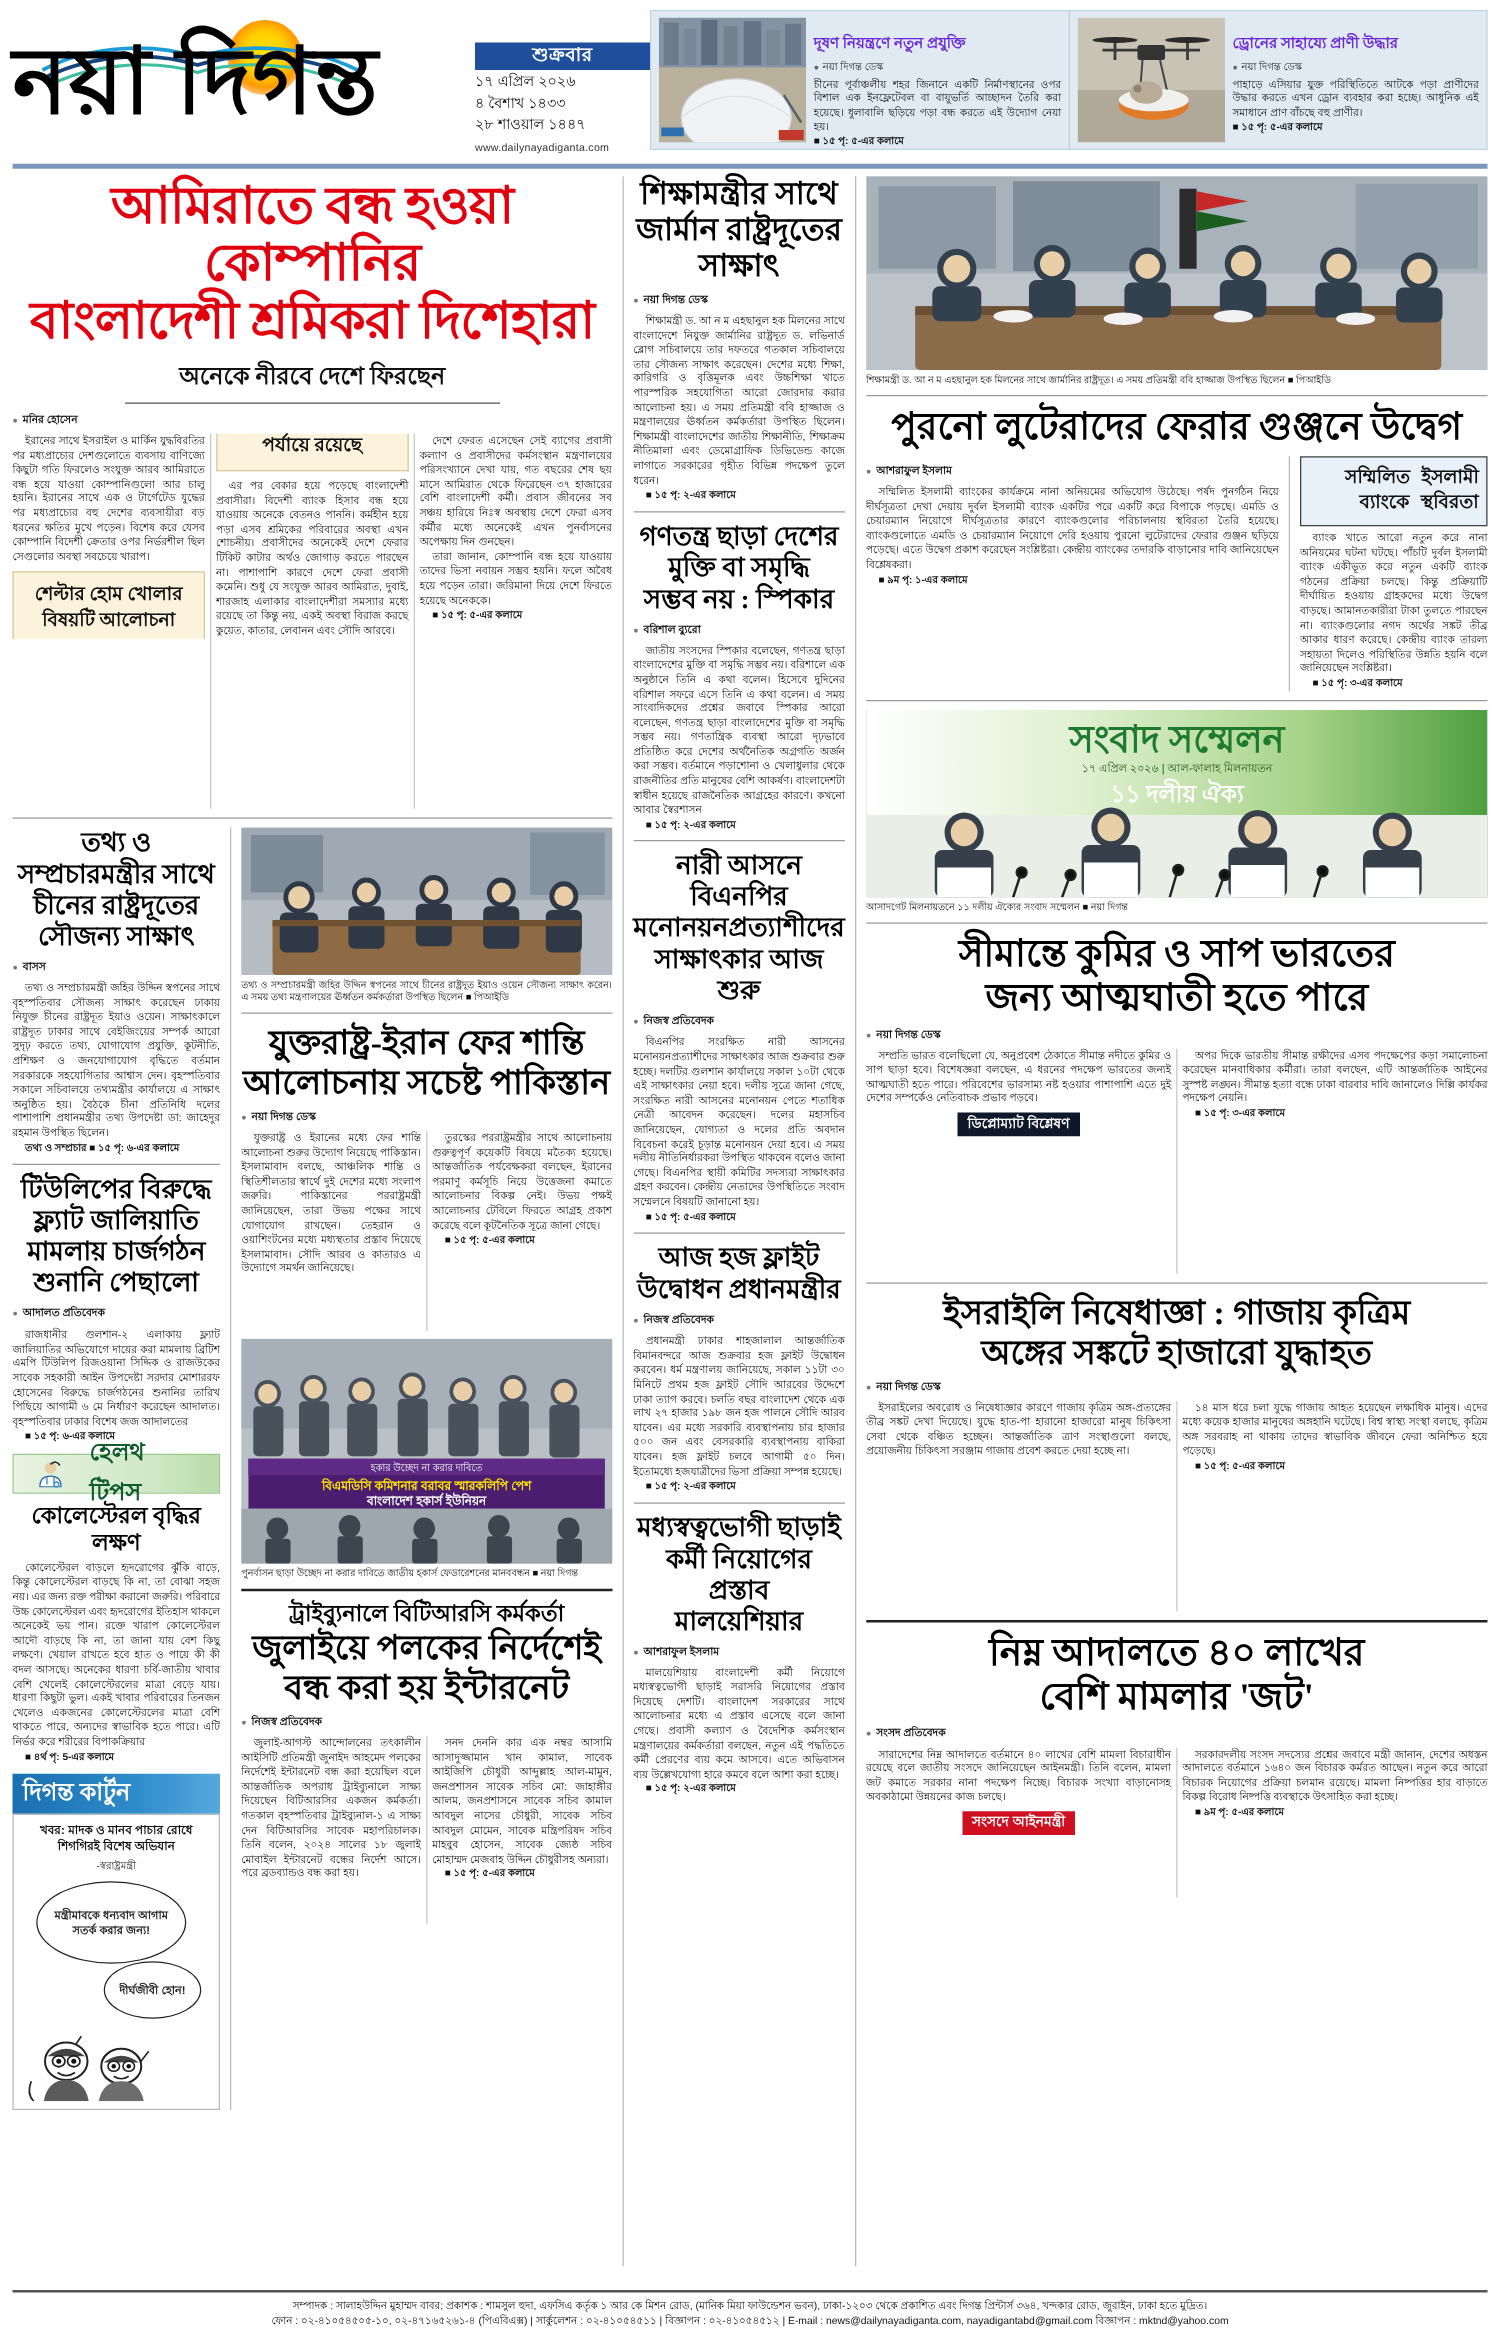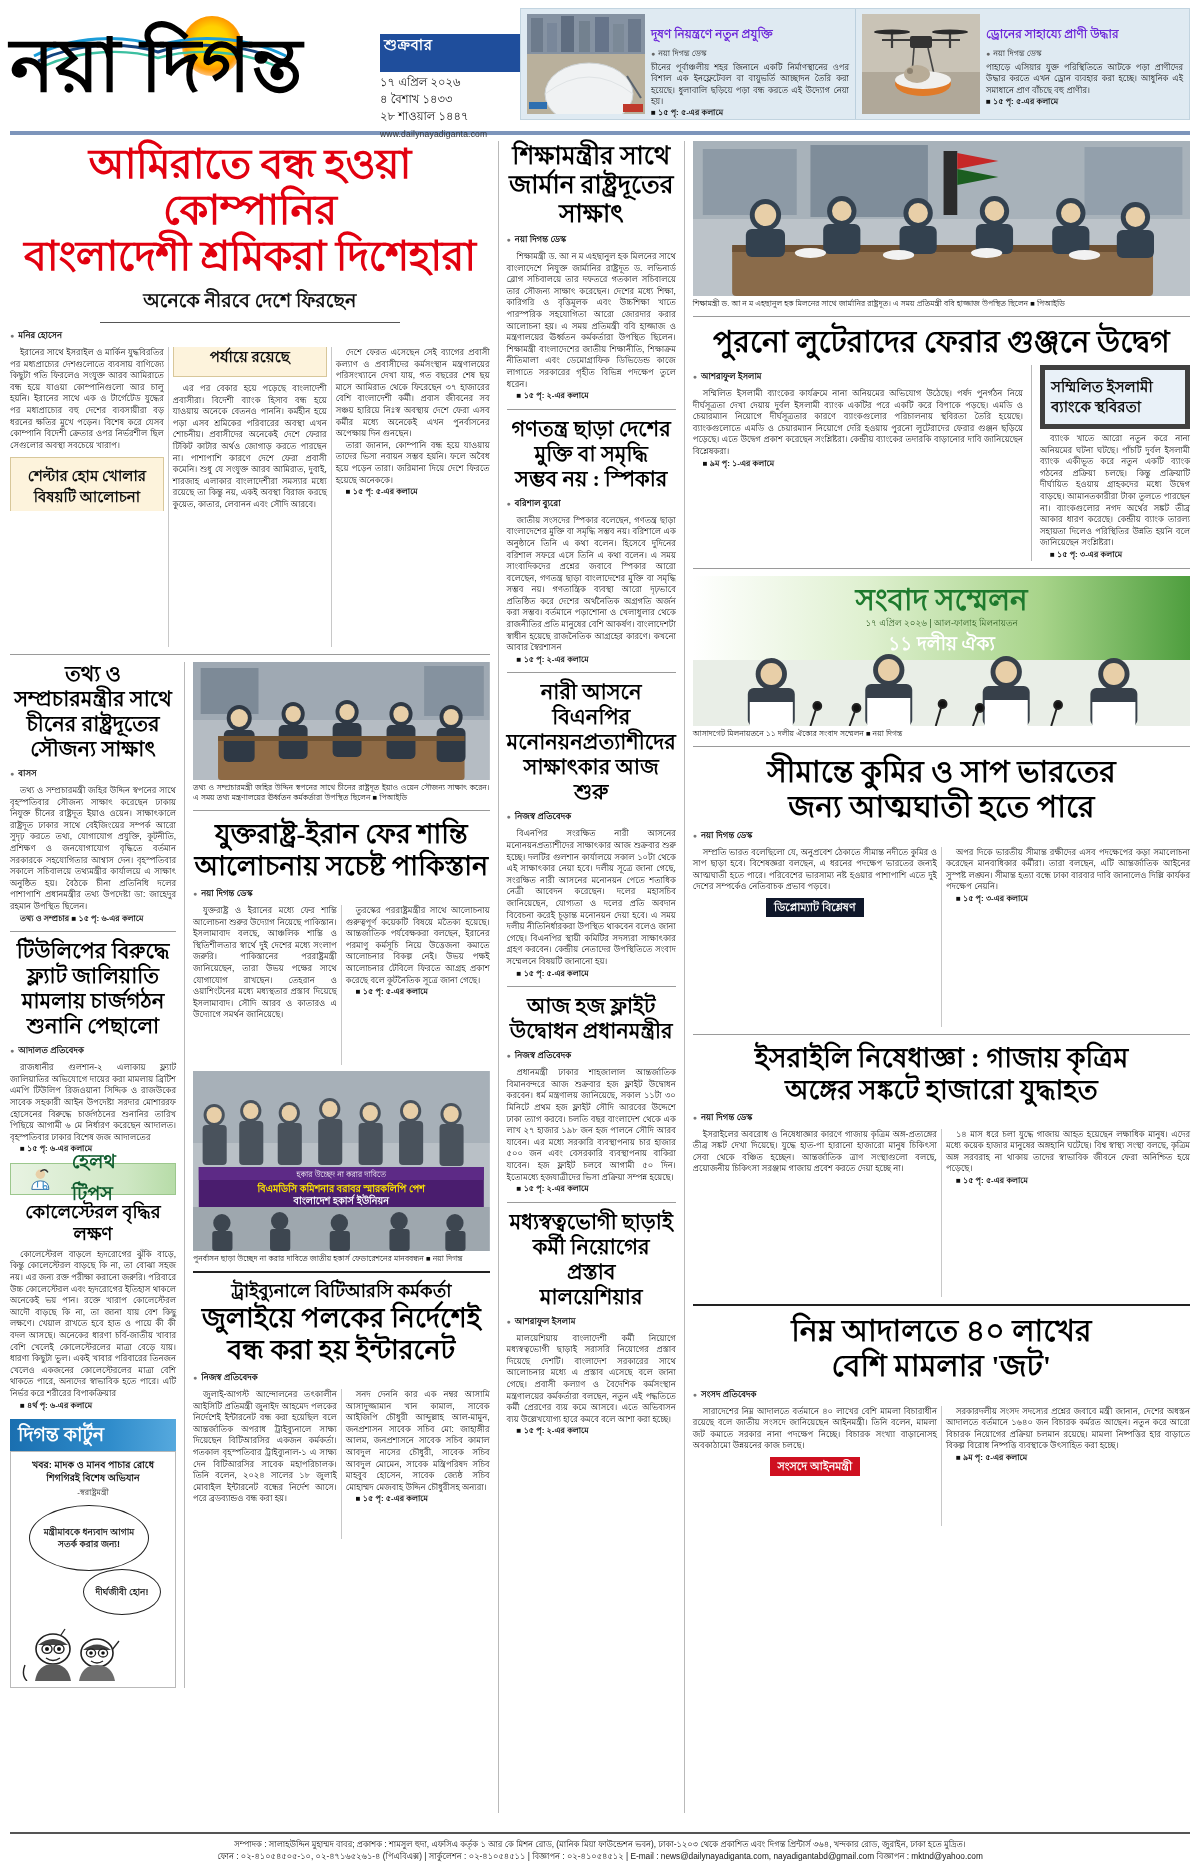--- a/index.html
+++ b/index.html
@@ -23,21 +23,21 @@
   .logo-swoosh { position: absolute; left: 22px; top: 22px; width: 260px; height: 38px; }
   .logo-text {
     position: absolute; left: 0; top: 18px; width: 370px;
     font-family: "Liberation Serif", "DejaVu Serif", serif;
     font-weight: 700; font-size: 74px; line-height: 80px; letter-spacing: 1px;
     color: #000; white-space: nowrap;
   }
   .date-zone { width: 140px; padding-top: 26px; text-align: left; }
   .day-badge {
     background: #1f4e9c; color: #fff; font-size: 15px; font-weight: 700;
-    text-align: left; padding: 3px 4px 20px; line-height: 1; letter-spacing: .5px;
+    text-align: center; padding: 3px 4px 4px; line-height: 1; letter-spacing: .5px;
   }
   .date-line { font-size: 11.5px; color: #111; line-height: 14px; margin-top: 3px; }
   .web-line { font-size: 8.5px; color: #333; margin-top: 6px; letter-spacing: .2px; }
 
   
   .teasers { flex: 1; display: flex; background: #dfeaf2; border: 1px solid #c2d4e0; height: 112px; }
   .teaser { display: flex; gap: 6px; padding: 5px 6px; width: 50%; }
   .teaser + .teaser { border-left: 1px solid #bcd0de; }
   .teaser-img { width: 118px; height: 100px; flex: 0 0 118px; overflow: hidden; position: relative; }
   .teaser-body { flex: 1; min-width: 0; }
@@ -92,23 +92,23 @@
   .photo { position: relative; overflow: hidden; background: #cfd6dc; }
   .cap { font-size: 7.6px; line-height: 10px; color: #111; margin-top: 3px; text-align: justify; font-weight: 400; }
 
   
   .box-cream {
     background: #fdf3dc; border: 1px solid #d8c79a; padding: 8px 6px;
     font-family: "Liberation Serif", serif; font-weight: 700; font-size: 15px;
     line-height: 21px; text-align: center; color: #111;
   }
   .box-tint {
-    background: #e9f1f8; border: 5px solid #404040; padding: 7px 6px;
-    font-family: Liberation Serif, serif; font-weight: 700; font-size: 15px;
-    line-height: 20px; text-align: left; color: #111;
+    background: #e9f1f8; border: 1px solid #404040; padding: 7px 6px;
+    font-family: Liberation Mono, monospace; font-weight: 700; font-size: 15px;
+    line-height: 20px; text-align: right; color: #111;
   }
   .tag-blue {
     display: inline-block; background: #0f172a; color: #fff; font-size: 11px;
     font-weight: 700; padding: 2px 8px; line-height: 15px;
   }
   .tag-red {
     display: inline-block; background: #cf1020; color: #fff; font-size: 11px;
     font-weight: 700; padding: 2px 8px; line-height: 15px;
   }
   .banner-hdr {
@@ -282,21 +282,21 @@
               <path d="M3 23 q0-9 9-9 q9 0 9 9 z" fill="#fff" stroke="#2e6da4" stroke-width="1"></path>
               <path d="M12 4 q5-4 8 1" stroke="#333" stroke-width="1.4" fill="none"></path>
               <path d="M9 15 v6 M15 15 v6" stroke="#3b8fc9" stroke-width="1.2"></path>
               <circle cx="17" cy="21" r="2" fill="none" stroke="#3b8fc9" stroke-width="1.2"></circle>
             </svg>
             <div class="t">হেলথ টিপস</div>
           </div>
           <div class="hl3 ctr mt6">কোলেস্টেরল বৃদ্ধির লক্ষণ</div>
           <div class="body-text mt4">
             <p>কোলেস্টেরল বাড়লে হৃদরোগের ঝুঁকি বাড়ে, কিন্তু কোলেস্টেরল বাড়ছে কি না, তা বোঝা সহজ নয়। এর জন্য রক্ত পরীক্ষা করানো জরুরি। পরিবারে উচ্চ কোলেস্টেরল এবং হৃদরোগের ইতিহাস থাকলে অনেকেই ভয় পান। রক্তে খারাপ কোলেস্টেরল আদৌ বাড়ছে কি না, তা জানা যায় বেশ কিছু লক্ষণে। খেয়াল রাখতে হবে হাত ও পায়ে কী কী বদল আসছে। অনেকের ধারণা চর্বি-জাতীয় খাবার বেশি খেলেই কোলেস্টেরলের মাত্রা বেড়ে যায়। ধারণা কিছুটা ভুল। একই খাবার পরিবারের তিনজন খেলেও একজনের কোলেস্টেরলের মাত্রা বেশি থাকতে পারে, অন্যদের স্বাভাবিক হতে পারে। এটি নির্ভর করে শরীরের বিপাকক্রিয়ার</p>
-            <p class="jump">■ ৪র্থ পৃ: ৬-এর কলামে</p>
+            <p class="jump">■ ৪র্থ পৃ: 5-এর কলামে</p>
           </div>
 
           <div class="banner-hdr mt8">
             <span>দিগন্ত কার্টুন</span>
           </div>
           <div class="cartoon-box">
             <div class="cartoon-kicker">খবর: মাদক ও মানব পাচার রোধে</div>
             <div class="cartoon-kicker">শিগগিরই বিশেষ অভিযান</div>
             <div class="cartoon-sig">-স্বরাষ্ট্রমন্ত্রী</div>
             <div style="position:relative;height:178px;margin-top:4px">

